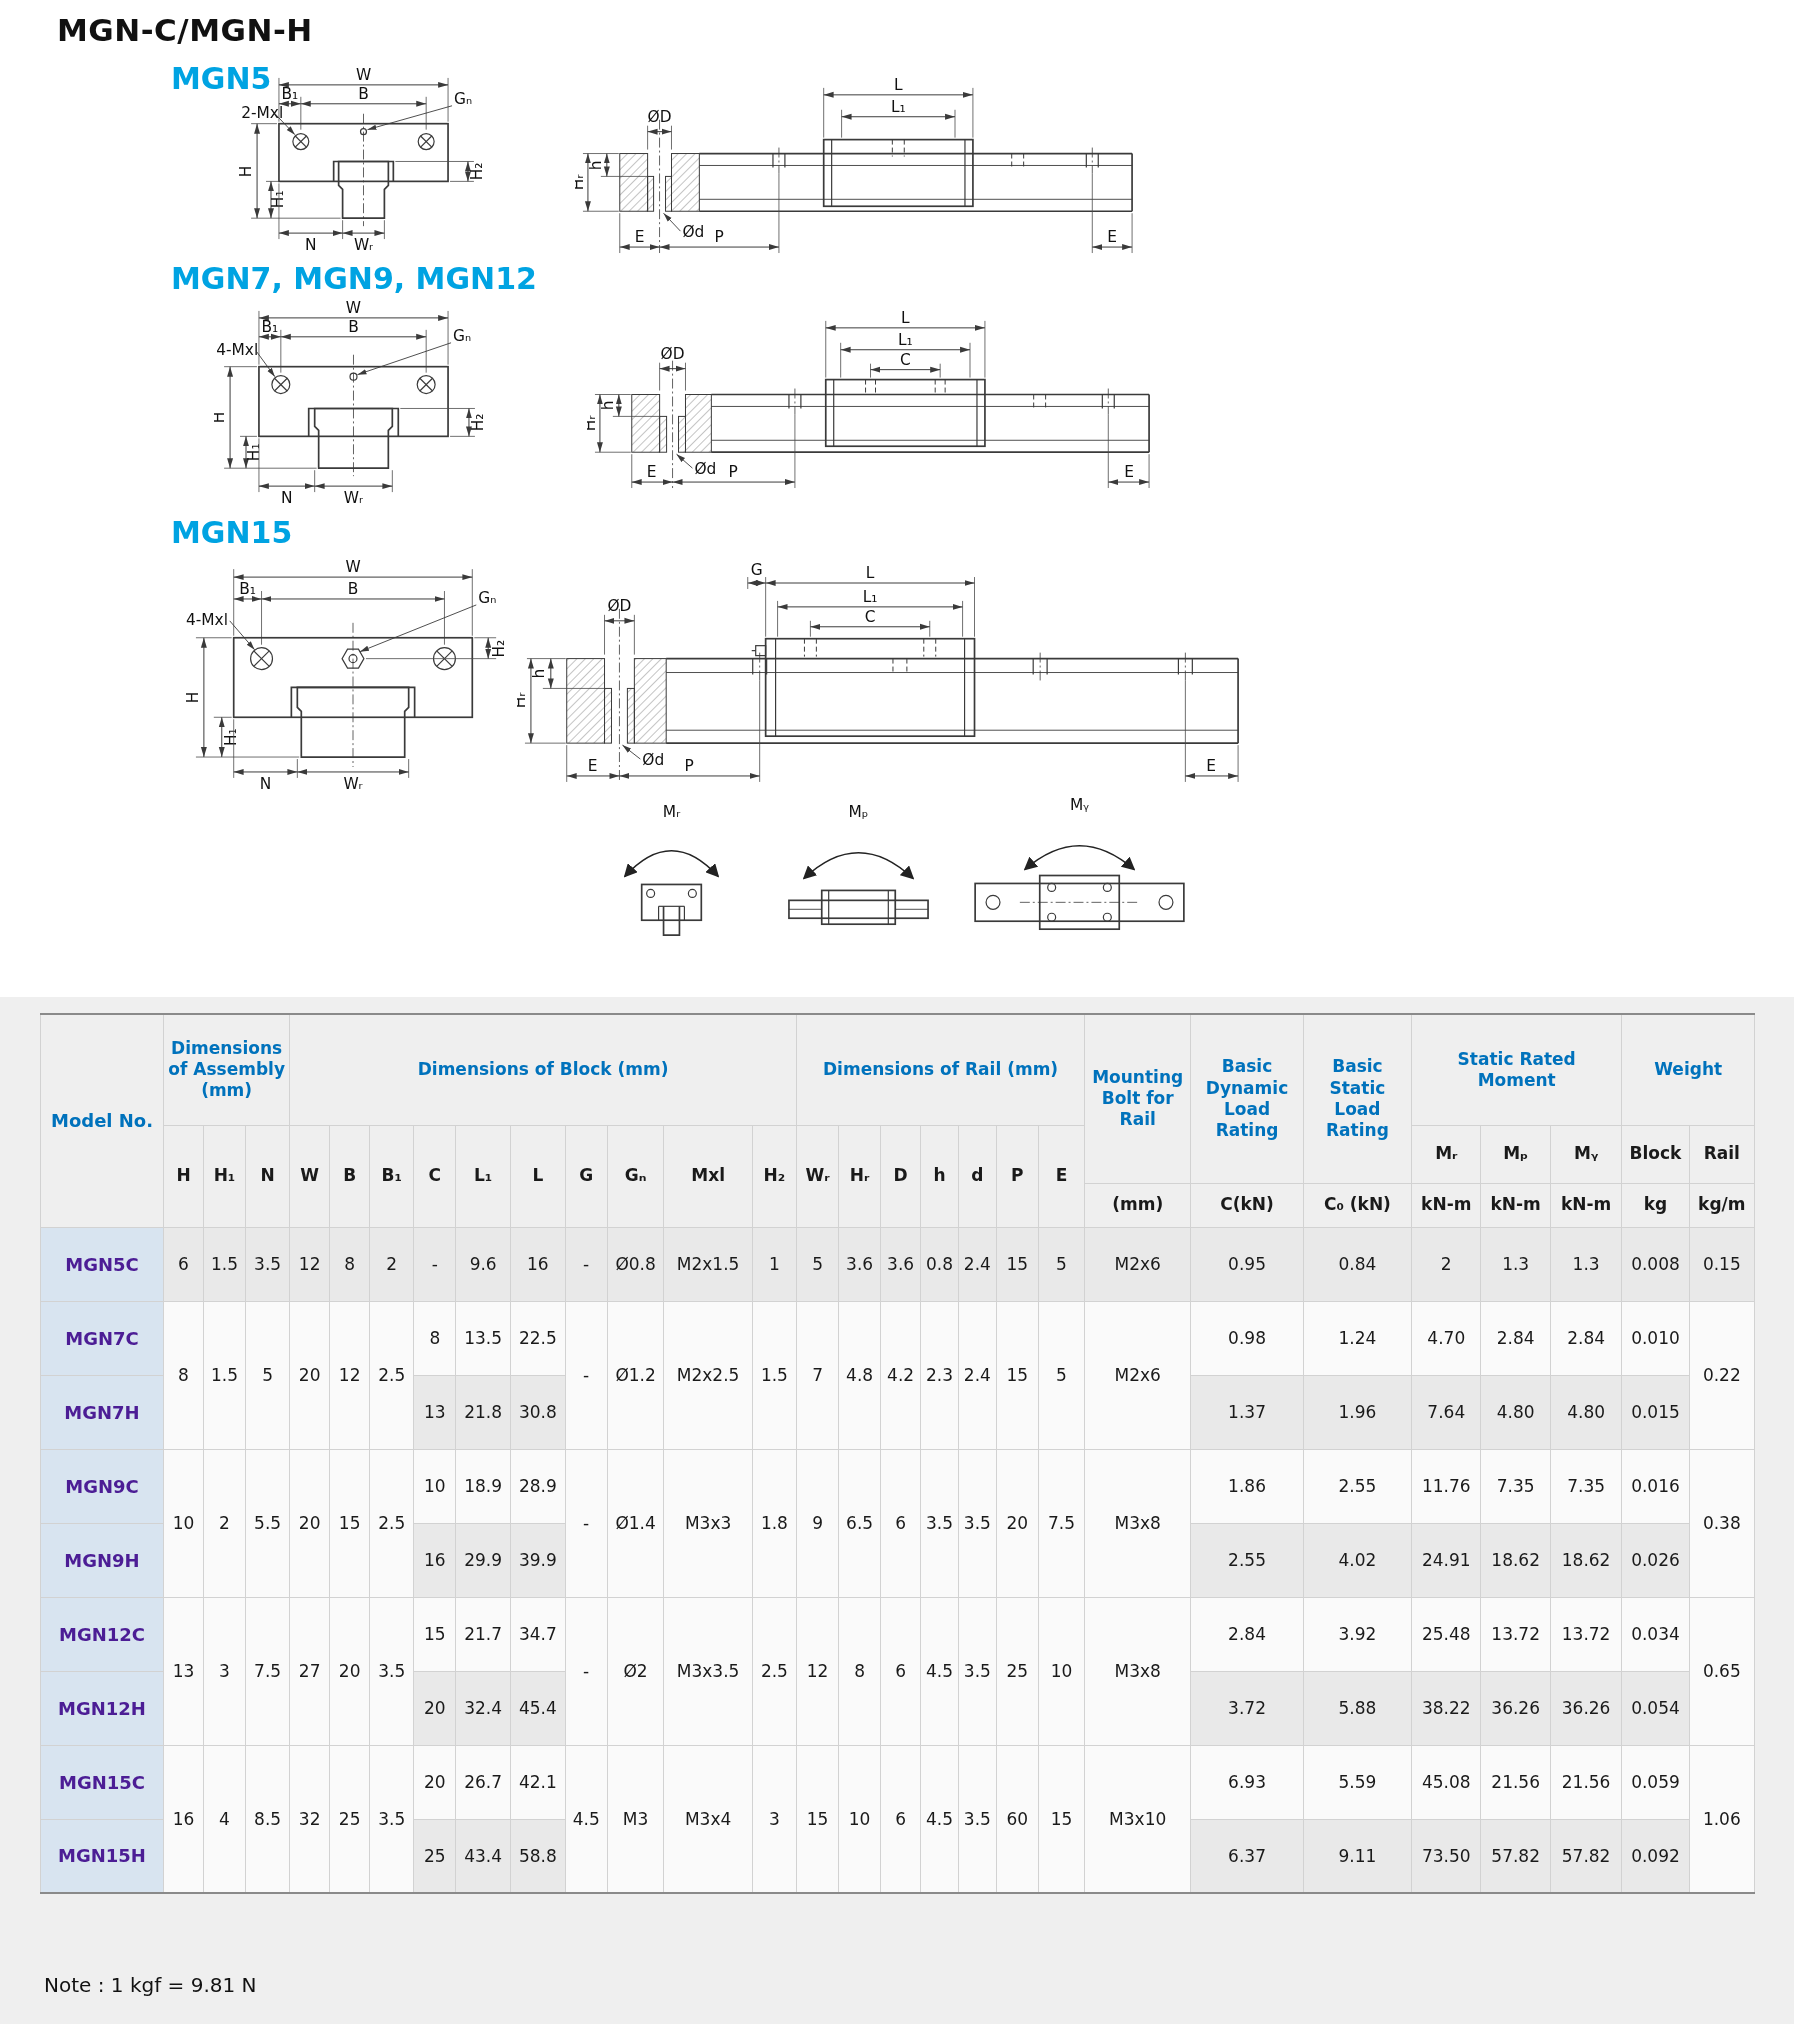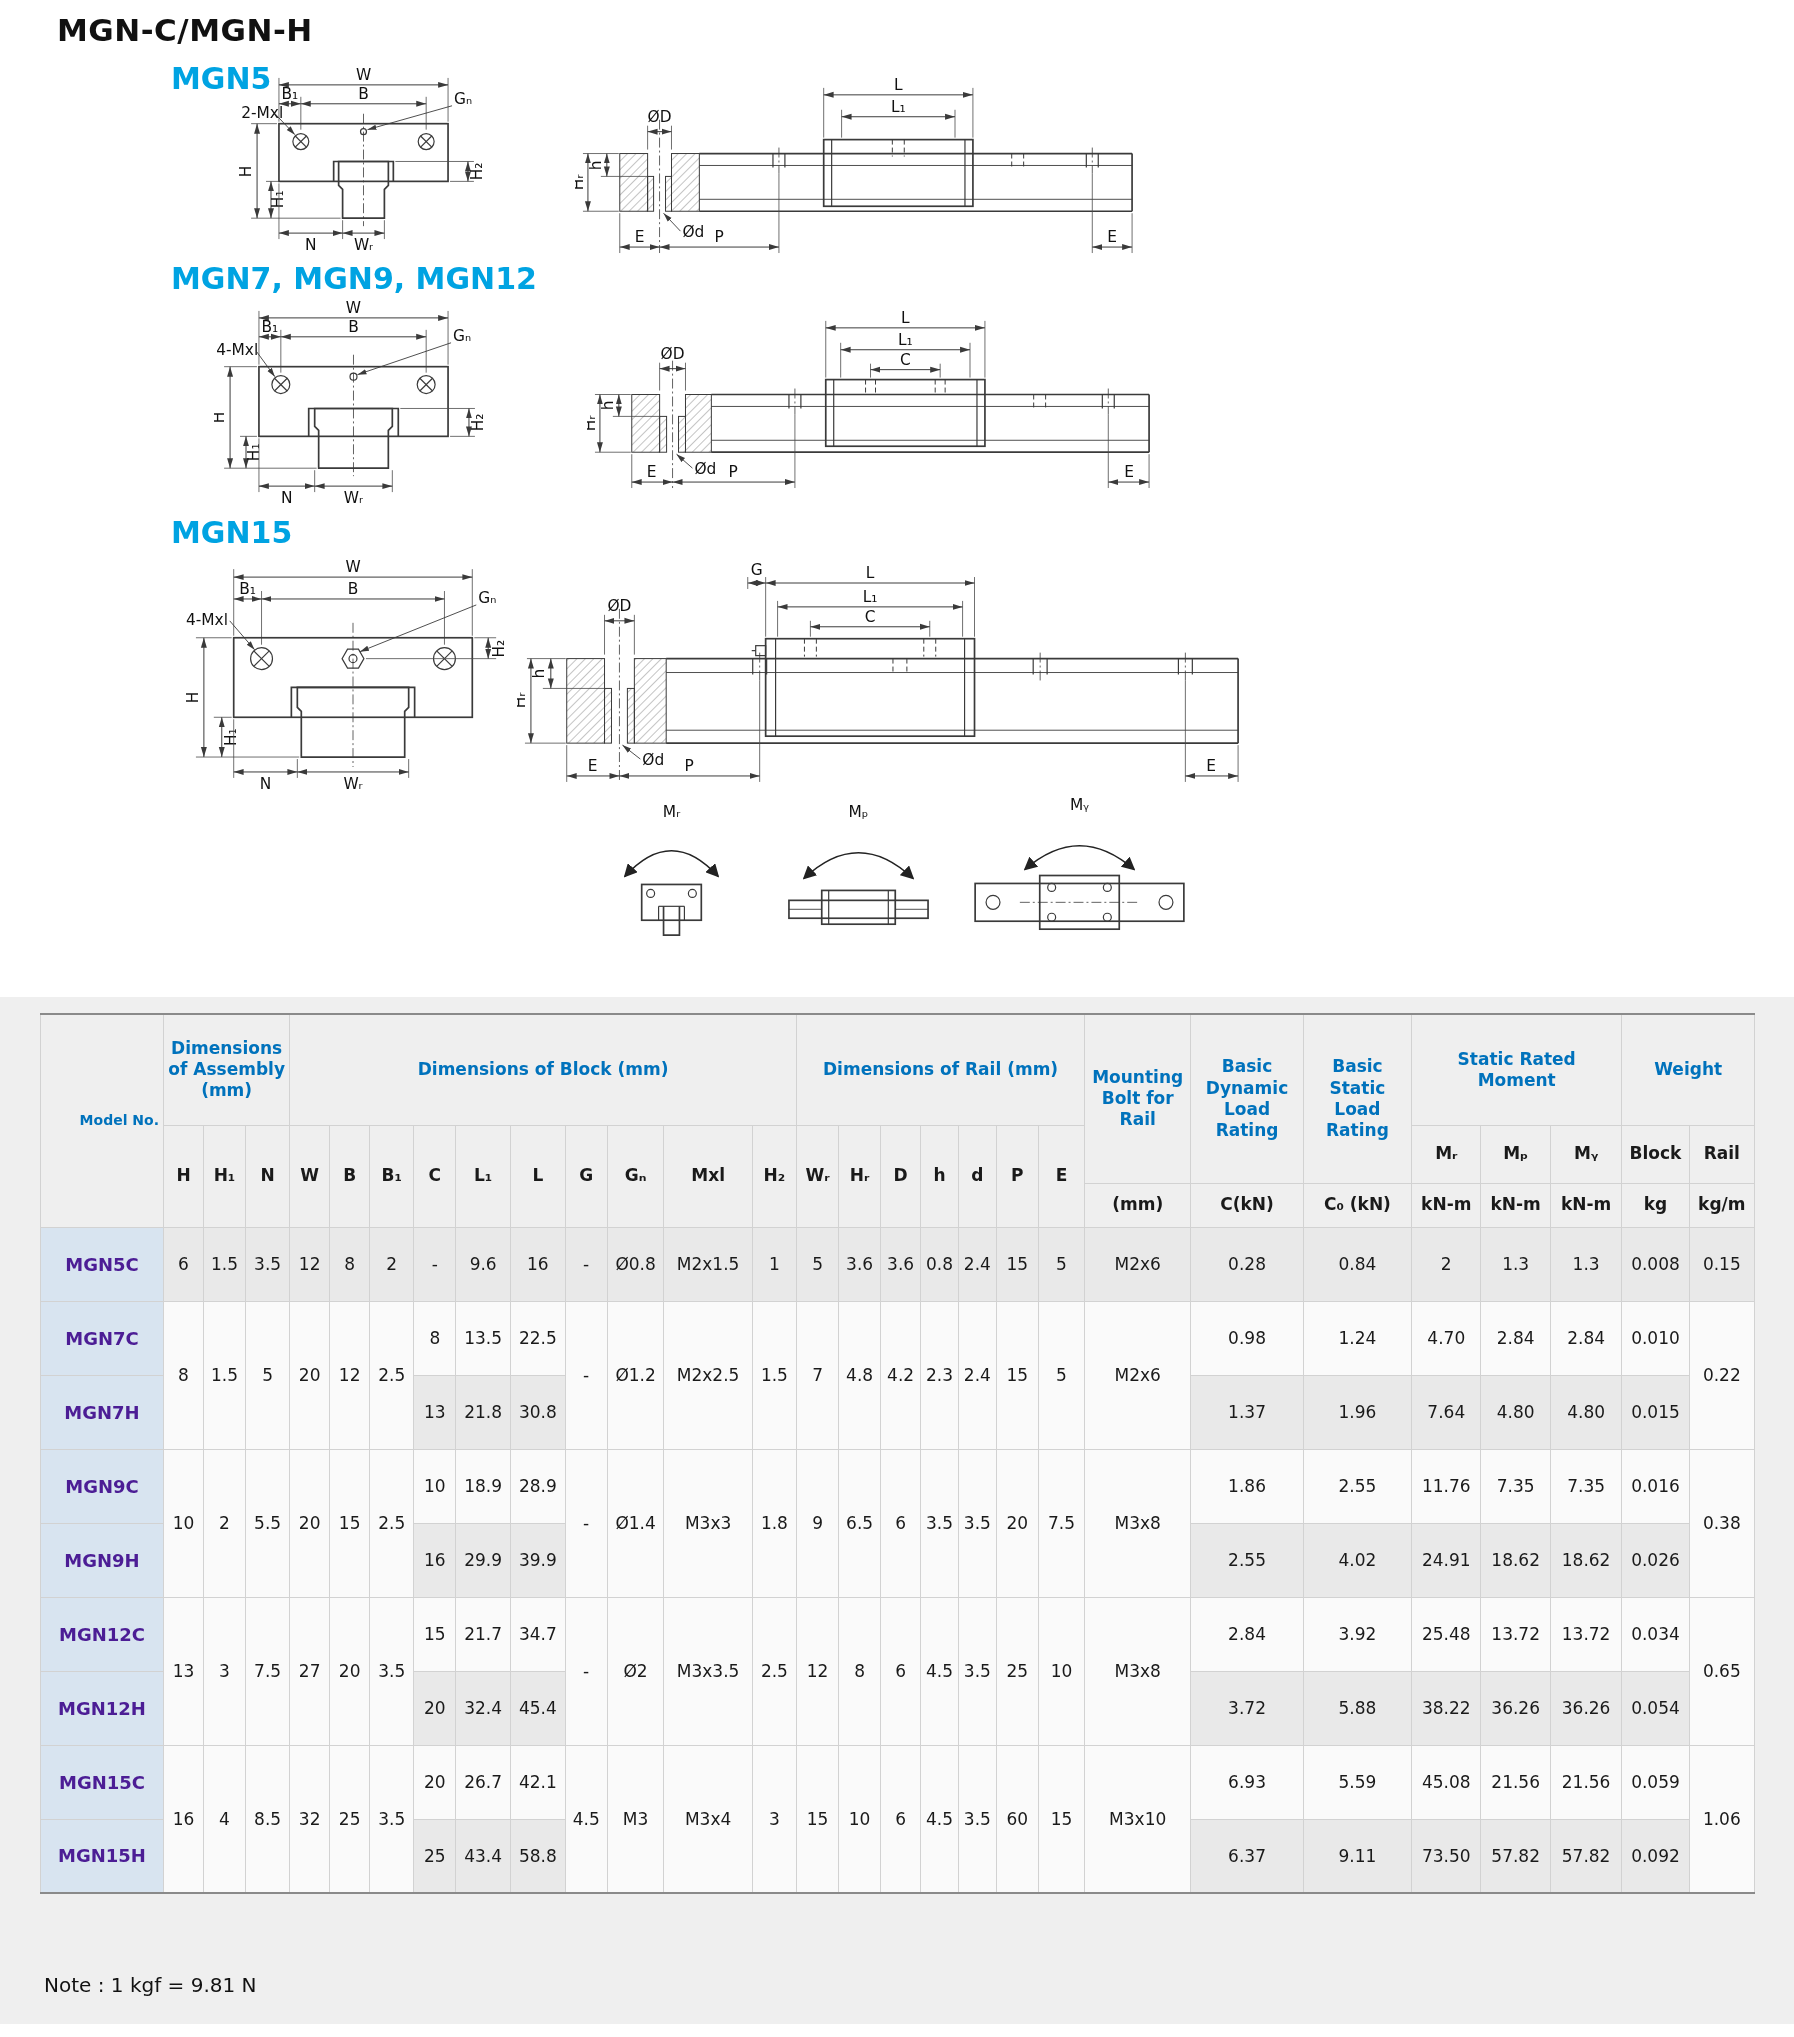--- a/index.html
+++ b/index.html
@@ -20,21 +20,21 @@
   .cl{stroke:#3a3a3a;stroke-width:.8;fill:none;stroke-dasharray:10 3 2 3}
   .ht{fill:url(#hatch);stroke:#3a3a3a;stroke-width:1}
   .panel{position:absolute;left:0;top:997px;width:1795px;height:1041px;background:#efefef}
   table.spec{position:absolute;left:40px;top:16px;width:1715px;border-collapse:collapse;table-layout:fixed;border-top:2px solid #8a8a8a;border-bottom:2px solid #8a8a8a}
   table.spec th,table.spec td{border:1px solid #d2d2d2;text-align:center;vertical-align:middle;overflow:hidden}
   thead th{background:#efefef;color:#0072bc;font-weight:bold;font-size:17px;line-height:1.25;padding:2px 4px}
   thead tr.gr{height:111px}
   thead tr.sub{height:58px}
   thead tr.unit{height:44px}
   thead tr.sub th,thead tr.unit th{color:#1a1a1a}
-  thead th.model-h{text-align:right;padding-left:18px;font-size:14px}
+  thead th.model-h{text-align:left;padding-left:10px;font-size:18px}
   tbody tr{height:74px}
   tbody td{font-size:17px;color:#1a1a1a;padding:2px}
   tbody tr.odd td{background:#e9e9e9}
   tbody tr.even td{background:#fafafa}
   tbody td.sh{background:#fafafa}
   tbody td.model{color:#4c1d95;font-weight:bold;font-size:18px;background:#d8e4f0 !important}
   .note{position:absolute;left:44px;top:1973px;font-size:20px;color:#111}
 </style>
 </head>
 <body>
@@ -527,21 +527,21 @@
       <td>M2x1.5</td>
       <td>1</td>
       <td>5</td>
       <td>3.6</td>
       <td>3.6</td>
       <td>0.8</td>
       <td>2.4</td>
       <td>15</td>
       <td>5</td>
       <td>M2x6</td>
-      <td>0.28</td>
+      <td>0.95</td>
       <td>0.84</td>
       <td>2</td>
       <td>1.3</td>
       <td>1.3</td>
       <td>0.008</td>
       <td>0.15</td>
     </tr>
     <tr class="even">
       <td class="model">MGN7C</td>
       <td class="sh" rowspan="2">8</td>

